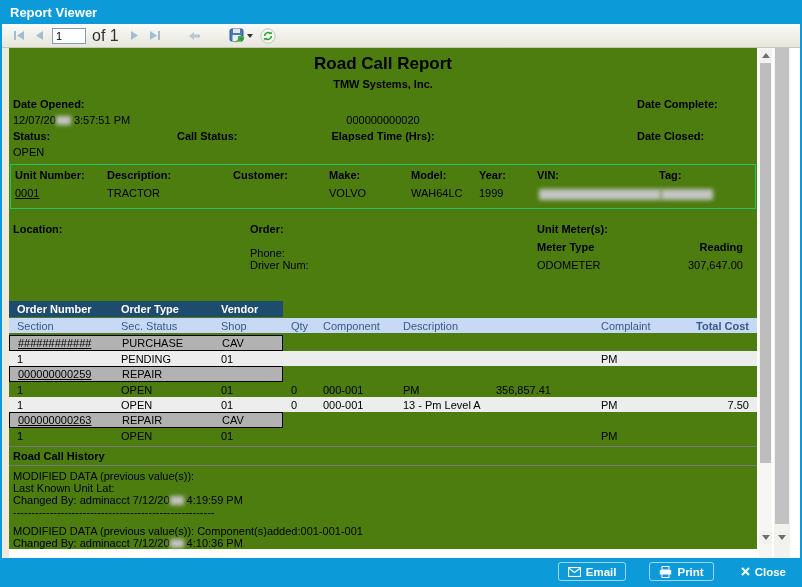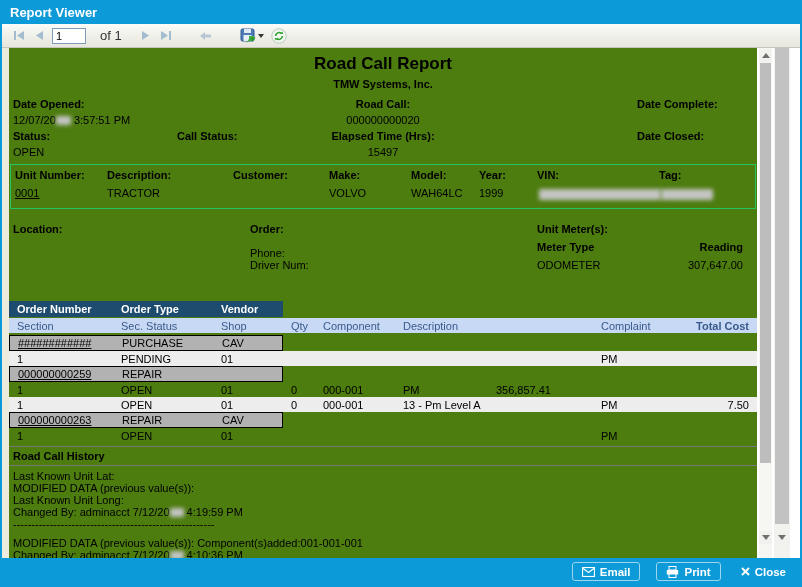--- a/index.html
+++ b/index.html
@@ -2,21 +2,21 @@
 <html><head>
 <meta charset="utf-8">
 <style>
   * { box-sizing: border-box; margin: 0; padding: 0; }
   body { font-family: "Liberation Sans", sans-serif; background:#fff; }
   .window { width:802px; height:587px; border:2px solid #0c9bd8; background:#fff; position:relative; overflow:hidden; }
   .titlebar { height:22px; background:#0c9bd8; color:#fff; font-size:13px; font-weight:bold; line-height:21px; padding-left:8px; }
   .toolbar { height:24px; background:linear-gradient(#fbfbf8,#e6e6dc); border-bottom:1px solid #c6c6ba; display:flex; align-items:center; padding-left:8px; gap:3px; }
   .tbtn { width:18px; height:18px; display:flex; align-items:center; justify-content:center; border:1px solid transparent; border-radius:2px; }
   .pageinput { width:34px; height:16px; font-size:11px; border:1px solid #7f9db9; padding:0 3px; font-family:"Liberation Sans",sans-serif; }
-  .oftext { font-size:13px; color:#333; margin:0 11px; }
+  .oftext { font-size:16px; color:#333; margin:0 3px; }
   .tspacer { width:16px; }
   .caret { width:0; height:0; border-left:3px solid transparent; border-right:3px solid transparent; border-top:4px solid #333; margin-left:2px; }
 
   .viewport { position:relative; height:510px; background:#fff; overflow:hidden; }
   .gutter { position:absolute; left:0; top:0; bottom:0; width:7px; background:#edebdd; }
   .page { position:absolute; left:7px; top:0; width:748px; background:#4d7c0f; font-size:11px; color:#000; }
 
   .rpt-title { text-align:center; font-size:17px; font-weight:bold; margin-top:6px; }
   .rpt-company { text-align:center; font-size:11px; font-weight:bold; margin-top:4px; }
 
@@ -48,21 +48,21 @@
 
   
   .sbA { position:absolute; left:757px; top:0; bottom:0; width:13px; background:#f6f6f3; }
   .sbB { position:absolute; left:772px; top:0; bottom:0; width:16px; background:#f2f2ef; }
   .sbbtn { position:absolute; left:0; right:0; height:13px; background:#f1f1ed; display:flex; align-items:center; justify-content:center; }
   .arr-up { width:0; height:0; border-left:4px solid transparent; border-right:4px solid transparent; border-bottom:5px solid #6f6f6f; }
   .arr-dn { width:0; height:0; border-left:4px solid transparent; border-right:4px solid transparent; border-top:5px solid #6f6f6f; }
   .thumbA { position:absolute; left:1px; right:1px; top:15px; height:400px; background:#bdbdbd; }
   .thumbB { position:absolute; left:1px; right:1px; top:0; height:476px; background:#c2c2c2; }
 
-  .footer { position:absolute; left:0; right:0; bottom:0; height:27px; background:#0c9bd8; display:flex; align-items:center; justify-content:flex-end; gap:16px; padding-right:10px; }
+  .footer { position:absolute; left:0; right:0; bottom:0; height:27px; background:#0c9bd8; display:flex; align-items:center; justify-content:flex-end; gap:23px; padding-right:10px; }
   .fbtn { display:flex; align-items:center; gap:5px; color:#fff; font-size:11.5px; font-weight:bold; border:1px solid #9ed4ef; border-radius:3px; padding:2px 9px; height:19px; cursor:pointer; background:transparent; font-family:"Liberation Sans",sans-serif; }
   .fbtn.noborder { border:none; padding:2px 4px; }
 
   .navicon { display:block; }
 </style>
 </head>
 <body>
 
 <div class="window">
 
@@ -126,33 +126,31 @@
   <div class="viewport">
     <div class="gutter"></div>
 
     <div class="page">
 
       <div class="rpt-title">Road Call Report</div>
       <div class="rpt-company">TMW Systems, Inc.</div>
 
       <div class="info">
         <span class="abs b" style="left:4px;top:2px">Date Opened:</span>
-        <span class="abs b ctr" style="top:2px">Road Call:</span>
         <span class="abs b" style="left:628px;top:2px">Date Complete:</span>
 
         <span class="abs" style="left:4px;top:18px"><span>12/07/20</span><span class="redact" style="width:15px"></span><span> 3:57:51 PM</span></span>
         <span class="abs ctr" style="top:18px">000000000020</span>
 
         <span class="abs b" style="left:4px;top:34px">Status:</span>
         <span class="abs b" style="left:168px;top:34px">Call Status:</span>
         <span class="abs b ctr" style="top:34px">Elapsed Time (Hrs):</span>
         <span class="abs b" style="left:628px;top:34px">Date Closed:</span>
 
         <span class="abs" style="left:4px;top:50px">OPEN</span>
-        <span class="abs ctr" style="top:50px">15497</span>
       </div>
 
       <div class="unitbox">
         <span class="abs b" style="left:4px;top:4px">Unit Number:</span>
         <span class="abs b" style="left:96px;top:4px">Description:</span>
         <span class="abs b" style="left:222px;top:4px">Customer:</span>
         <span class="abs b" style="left:318px;top:4px">Make:</span>
         <span class="abs b" style="left:400px;top:4px">Model:</span>
         <span class="abs b" style="left:468px;top:4px">Year:</span>
         <span class="abs b" style="left:526px;top:4px">VIN:</span>
@@ -256,23 +254,22 @@
           <span class="cell c5"></span>
           <span class="cell c6"></span>
           <span class="cell c7">PM</span>
           <span class="cell c8"></span>
         </div>
       </div>
 
       <div class="histhdr">Road Call History</div>
 
       <div class="histbody">
+        <div>MODIFIED DATA (previous value(s)):</div>
         <div>Last Known Unit Lat:</div>
-        <div>MODIFIED DATA (previous value(s)):</div>
-        <div>Last Known Unit Long:</div>
         <div><span>Changed By: adminacct 7/12/20</span><span class="redact" style="width:14px"></span><span> 4:19:59 PM</span></div>
         <div>-------------------------------------------------------</div>
         <div class="histgap"></div>
         <div>MODIFIED DATA (previous value(s)): Component(s)added:001-001-001</div>
         <div><span>Changed By: adminacct 7/12/20</span><span class="redact" style="width:14px"></span><span> 4:10:36 PM</span></div>
 
       </div>
 
     </div>
 

